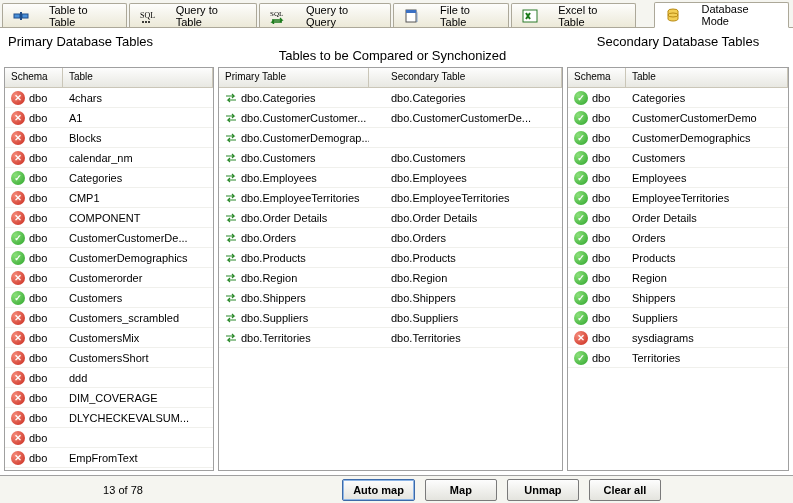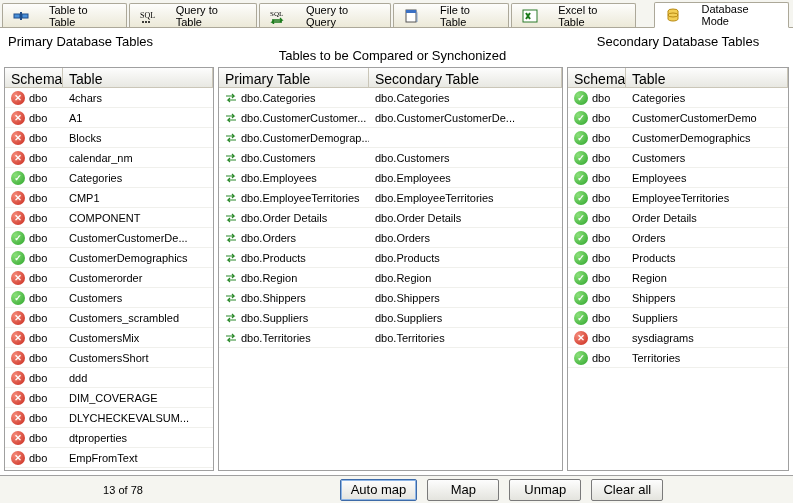--- a/index.html
+++ b/index.html
@@ -90,21 +90,21 @@
     .grid-head {
       display: flex;
       height: 20px;
       background: linear-gradient(#fdfdfd, #e8e8e2);
       border-bottom: 1px solid #cac6b8;
       font-weight: normal;
     }
     .grid-head .col {
       padding: 3px 6px 0 6px;
       border-right: 1px solid #cac6b8;
-      font-size: 14px;
+      font-size: 10px;
       overflow: hidden;
       white-space: nowrap;
     }
     .grid-body {
       flex: 1;
       overflow-y: auto;
       overflow-x: hidden;
     }
     .row {
       display: flex;
@@ -120,21 +120,21 @@
       font-size: 11px;
       display: flex;
       align-items: center;
       gap: 4px;
     }
     
     
     .left .col.c1,  .right .col.c1 { width: 58px; }
     .left .col.c2,  .right .col.c2 { flex: 1; }
     .mid .col.c1 { width: 150px; }
-    .mid .col.c2 { flex: 1; }
+    .mid .col.c2 { flex: 1; margin-left: 16px; }
     
     
     .status-icon {
       width: 14px; height: 14px;
       border-radius: 50%;
       display: inline-flex;
       align-items: center;
       justify-content: center;
       font-weight: bold;
       font-size: 9px;
@@ -184,23 +184,24 @@
       display: flex;
       justify-content: center;
       gap: 10px;
     }
     .btn {
       min-width: 72px;
       height: 22px;
       border: 1px solid #7a7a7a;
       border-radius: 2px;
       background: linear-gradient(#fdfdfd, #e4e4de);
-      font-size: 13px;
+      font-size: 11px;
       padding: 0 10px;
       cursor: pointer;
+      font-weight: bold;
     }
     .btn.primary {
       border: 1px solid #3d6aa8;
       box-shadow: 0 0 0 1px #8db5e6 inset;
     }
   </style>
 </head>
 <body>
 
 <div class="tab-bar" id="tabs">
@@ -397,21 +398,20 @@
             <span class="status-icon status-err"></span>
             <span>dbo</span>
           </div>
           <div class="col c2">DLYCHECKEVALSUM...</div>
         </div>
         <div class="row">
           <div class="col c1">
             <span class="status-icon status-err"></span>
             <span>dbo</span>
           </div>
-          <div class="col c2">dtproperties</div>
         </div>
         <div class="row">
           <div class="col c1">
             <span class="status-icon status-err"></span>
             <span>dbo</span>
           </div>
           <div class="col c2">EmpFromText</div>
         </div>
         <div class="row">
           <div class="col c1">

